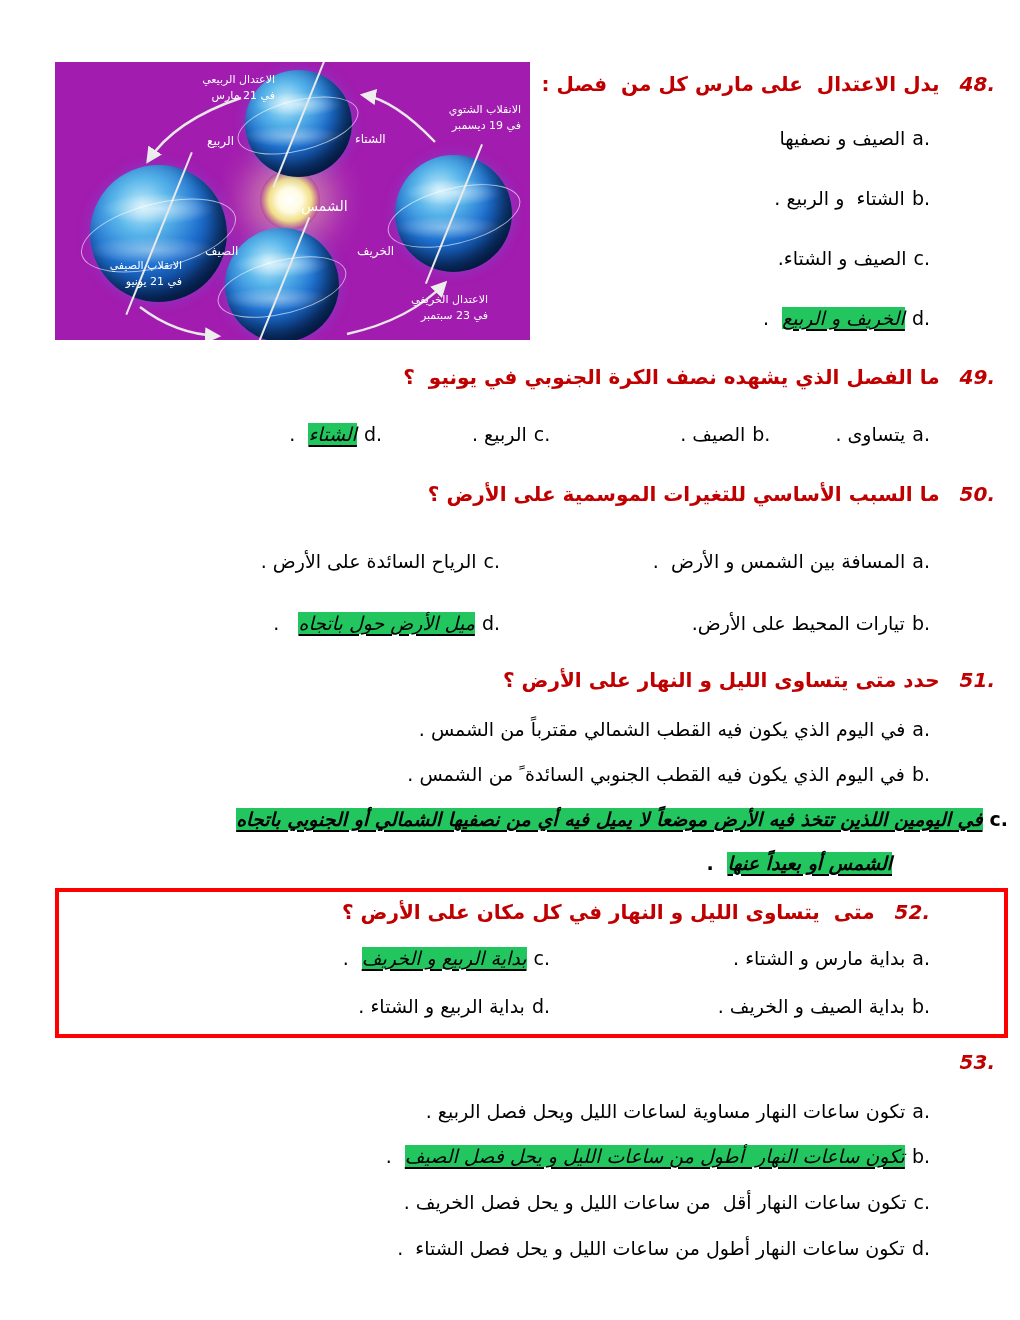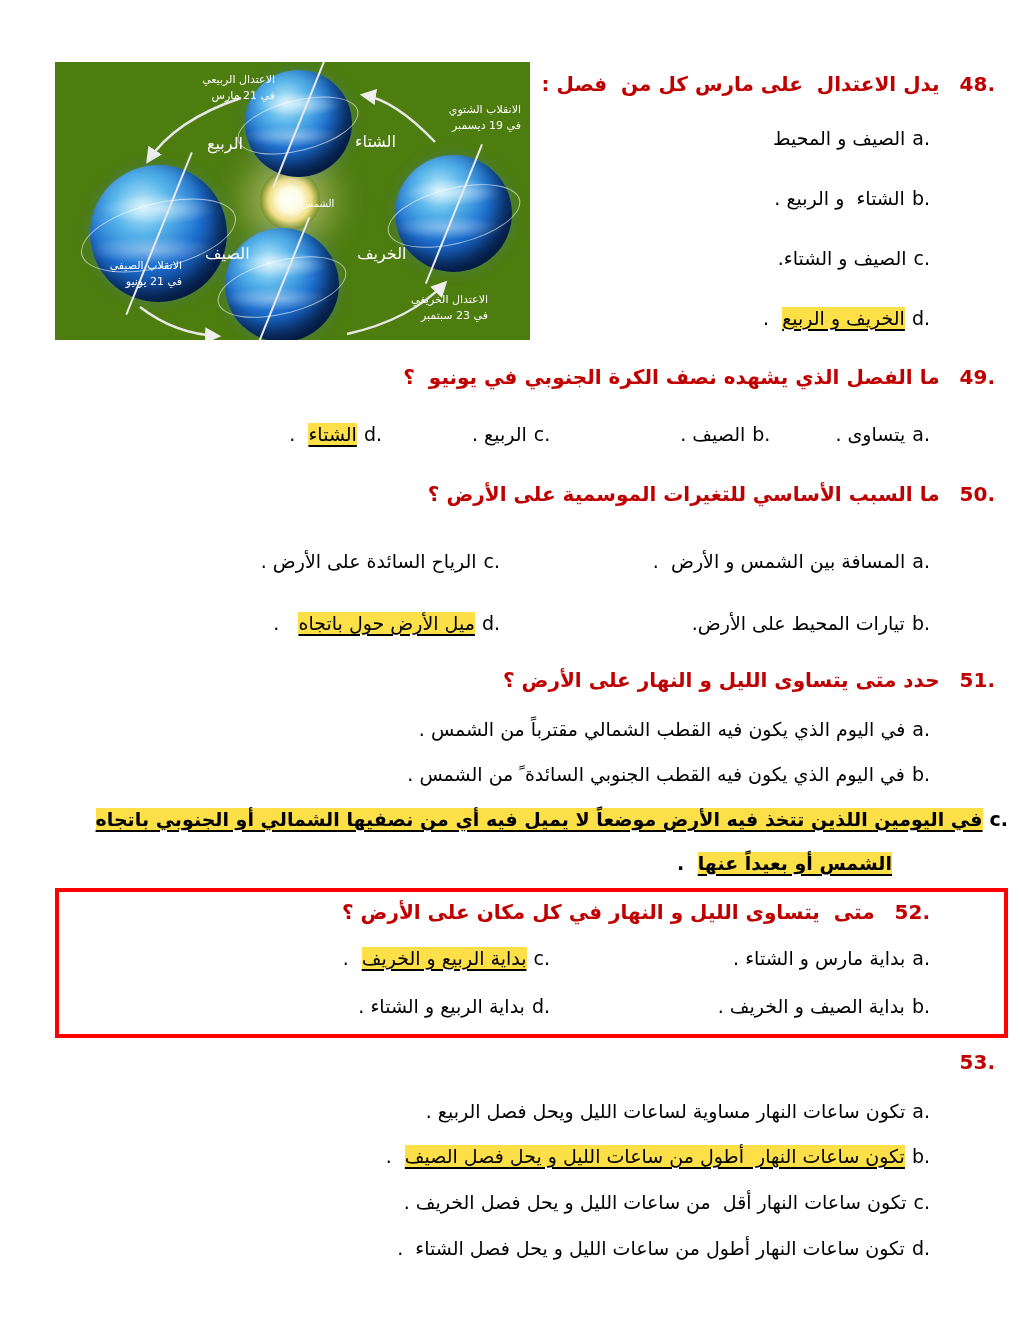--- a/index.html
+++ b/index.html
@@ -14,38 +14,39 @@
   .q-header {
     position:absolute;
     direction:rtl;
     display:flex;
     gap:20px;
     align-items:baseline;
     color:#C00000;
     font-weight:700;
     font-size:20px;
   }
-  .qnum { direction:ltr; unicode-bidi:embed; }
+  .qnum { direction:ltr; unicode-bidi:embed;font-style:italic; }
   .qtext,.otext,.letter { white-space:pre-wrap; }
   
   .opt {
     position:absolute;
     direction:rtl;
     display:flex;
     gap:7px;
     align-items:baseline;
     font-size:19px;
     color:#000;
   }
   .letter { direction:ltr; unicode-bidi:embed; }
   .hl {
-    background:#fde047;
+    background:#22c55e;
     text-decoration:underline;
     text-underline-offset:4px;
     text-decoration-thickness:1.5px;
+    font-style:italic;
   }
   .bold { font-weight:700; }
   .optrow {
     position:absolute;
     direction:rtl;
     display:flex;
     align-items:baseline;
     font-size:19px;
   }
   .og { display:inline-flex; gap:7px; align-items:baseline; }
@@ -54,21 +55,21 @@
     position:absolute;
     left:55px; top:888px;
     width:953px; height:150px;
     border:4px solid #FF0000;
   }
   
   #diagram {
     position:absolute;
     left:55px; top:62px;
     width:475px; height:278px;
-    background:#4d7c0f;
+    background:#a21caf;
     overflow:hidden;
     text-decoration:underline;
   }
   .globe {
     position:absolute;
     border-radius:50%;
     background:
       radial-gradient(ellipse 60% 16% at 50% 32%, rgba(255,255,255,.55), rgba(255,255,255,0) 70%),
       radial-gradient(ellipse 70% 14% at 45% 62%, rgba(255,255,255,.38), rgba(255,255,255,0) 70%),
       radial-gradient(circle at 38% 30%, #c2ecfa 0%, #58b5ea 22%, #1d6fd0 48%, #0b3e96 76%, #062a66 100%);
@@ -101,21 +102,21 @@
     position:absolute;
     color:#ffffff;
     font-size:11px;
     direction:rtl;
     text-align:right;
     line-height:1.45;
   }
   .season {
     position:absolute;
     color:#ffffff;
-    font-size:16px;
+    font-size:12px;
     direction:rtl;
   }
   #orbit { position:absolute; inset:0; }
 </style>
 </head>
 <body>
 
 <div id="diagram">
   <svg id="orbit" viewBox="0 0 475 278">
     <defs>
@@ -158,30 +159,30 @@
   </div>
   <div class="dlabel" style="left:298px;top:230px;width:135px;">
     <div>الاعتدال الخريفي</div>
     <div>في 23 سبتمبر</div>
   </div>
 
   <div class="season" style="left:152px;top:72px;">الربيع</div>
   <div class="season" style="left:300px;top:70px;">الشتاء</div>
   <div class="season" style="left:150px;top:182px;">الصيف</div>
   <div class="season" style="left:302px;top:182px;">الخريف</div>
-  <div class="season" style="left:246px;top:136px;font-size:10px;">الشمس</div>
+  <div class="season" style="left:246px;top:136px;font-size:14px;">الشمس</div>
 </div>
 
 <div class="q-header" style="top:72px;right:25px;">
   <span class="qnum">48.</span>
   <span class="qtext">يدل الاعتدال  على مارس كل من  فصل :</span>
 </div>
 <div class="opt" style="top:127px;right:90px;">
   <span class="letter">a.</span>
-  <span class="otext">الصيف و المحيط</span>
+  <span class="otext">الصيف و نصفيها</span>
 </div>
 <div class="opt" style="top:187px;right:90px;">
   <span class="letter">b.</span>
   <span class="otext">الشتاء  و الربيع .</span>
 </div>
 <div class="opt" style="top:247px;right:90px;">
   <span class="letter">c.</span>
   <span class="otext">الصيف و الشتاء.</span>
 </div>
 <div class="opt" style="top:307px;right:90px;">

